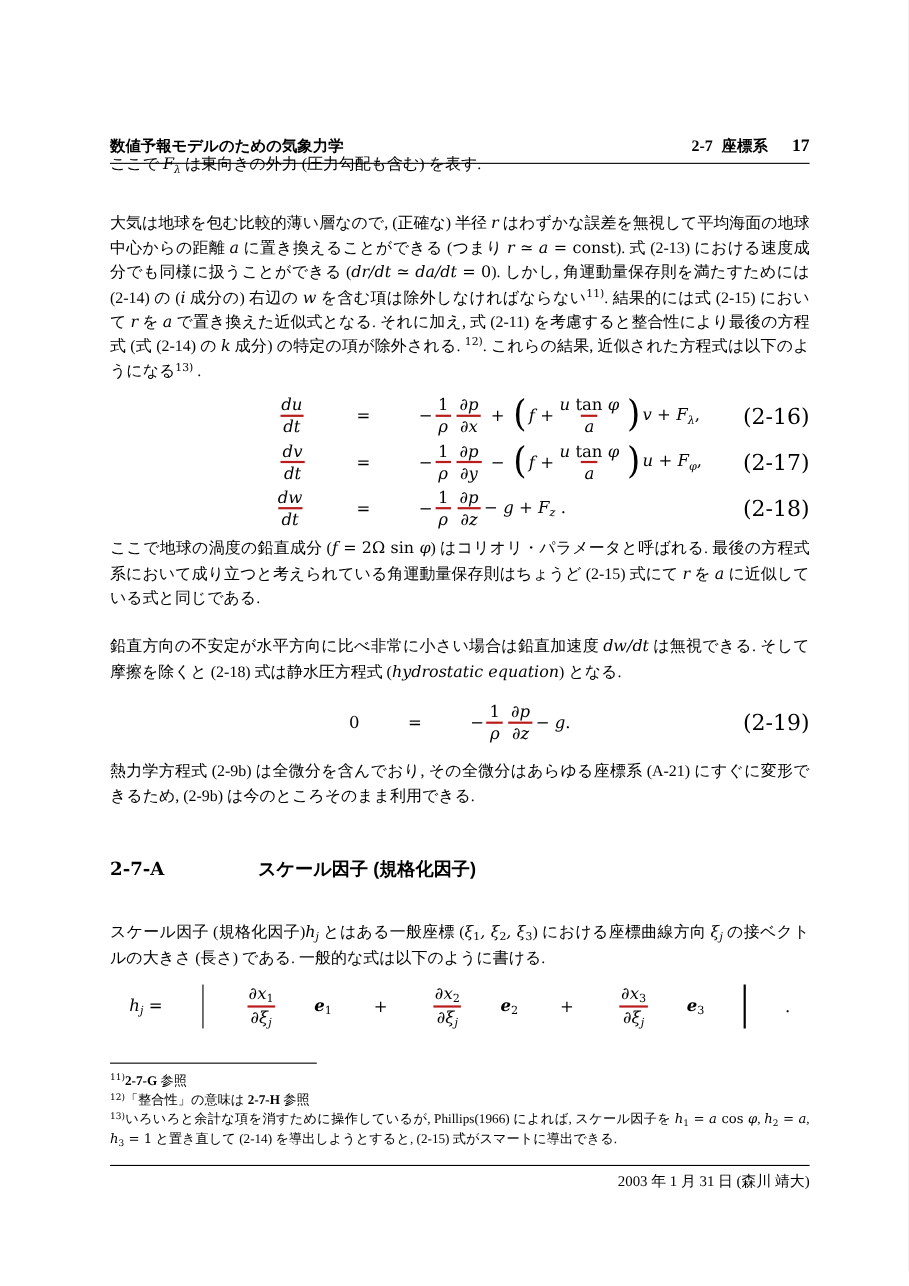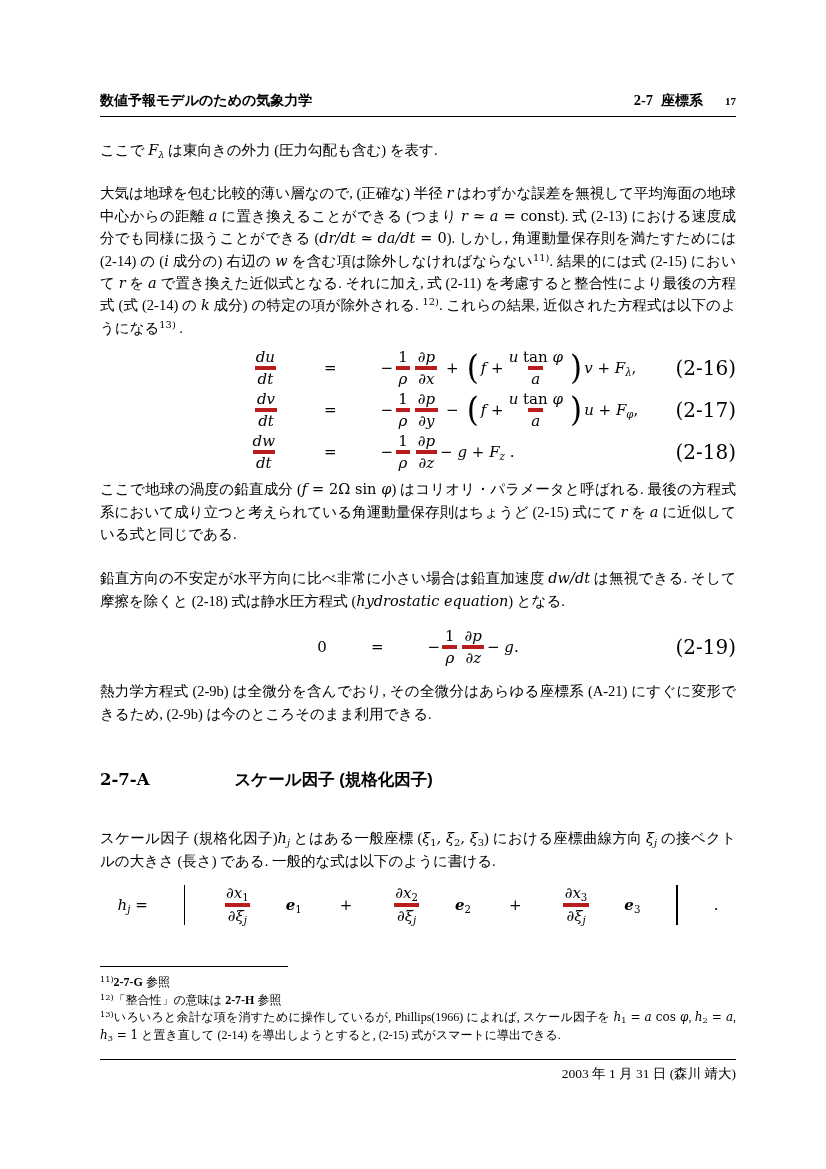--- a/index.html
+++ b/index.html
@@ -19,26 +19,26 @@
     position:absolute; top:92px; left:100px; right:90px;
     display:flex; justify-content:space-between; align-items:baseline;
     font-weight:bold;
     border-bottom:1.5px solid #000;
     padding-bottom:6px;
   }
   .header-left { font-family:"Liberation Sans","DejaVu Sans",sans-serif; font-size:14px; }
   .header-right { display:flex; gap:8px; align-items:baseline; }
   .hsec-num { font-size:14.5px; }
   .hsec-name { font-family:"Liberation Sans","DejaVu Sans",sans-serif; font-size:14px; }
-  .hpage { font-size:11px; margin-left:14px; }
+  .hpage { font-size:16px; margin-left:14px;margin-top:32px; }
 
   
   .flow { position:absolute; top:139px; left:100px; right:90px; }
   .para { margin:0; text-align:justify; line-height:22.4px; }
-  .mt-p1 { margin-top:21px; }
+  .mt-p1 { margin-top:31px; }
   .mt-p2 { margin-top:5px; }
   .mt-p3 { margin-top:22px; }
   .mt-p4 { margin-top:12px; }
 
   
   .sg-j  { }
   .sg-m  { font-family:"DejaVu Serif","Liberation Serif",serif; font-style:italic; }
   .sg-r  { font-family:"DejaVu Serif","Liberation Serif",serif; }
   .sg-b  { font-weight:bold; }
   .sg-mb { font-family:"DejaVu Serif","Liberation Serif",serif; font-style:italic; font-weight:bold; }
@@ -53,21 +53,21 @@
     min-height:42px; font-size:15px;
     font-family:"DejaVu Serif","Liberation Serif",serif;
     gap:32px;
   }
   .eqrow.centered { justify-content:center; }
   .eq-lhs { width:180px; display:flex; justify-content:flex-end; align-items:center; }
   .eq-eq { margin:0 12px; }
   .eq-rhs { display:flex; align-items:center; }
   .frac { display:inline-flex; flex-direction:column; align-items:center; vertical-align:middle; margin:0 2px; }
   .frac .fn, .frac .fd { display:block; padding:0 3px; line-height:1.25; text-align:center; white-space:nowrap; }
-  .frac .fd { border-top:4px solid #b91c1c; }
+  .frac .fd { border-top:2px solid #b91c1c; }
   .mop { margin:0 6px; }
   .mrun { white-space:nowrap; }
   .bigp { font-size:31px; line-height:0.9; font-style:normal; transform:scaleY(1.08); display:inline-block; margin:0 2px; }
   .eqtag { position:absolute; right:0; top:50%; transform:translateY(-50%); font-style:normal; font-size:20px; }
   .absbar { width:1.3px; height:40px; background:#000; margin:0 4px; flex:0 0 auto; }
   .eq19 { margin-top:14px; }
   .eqh  { margin-top:12px; }
 
   
   .secheading { margin-top:44px; display:flex; align-items:baseline; font-weight:bold;gap:47px; }

